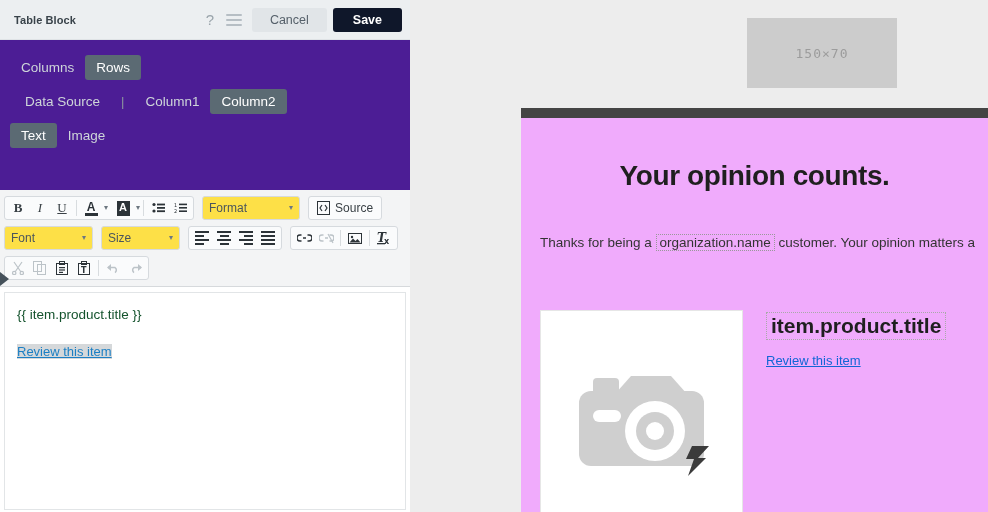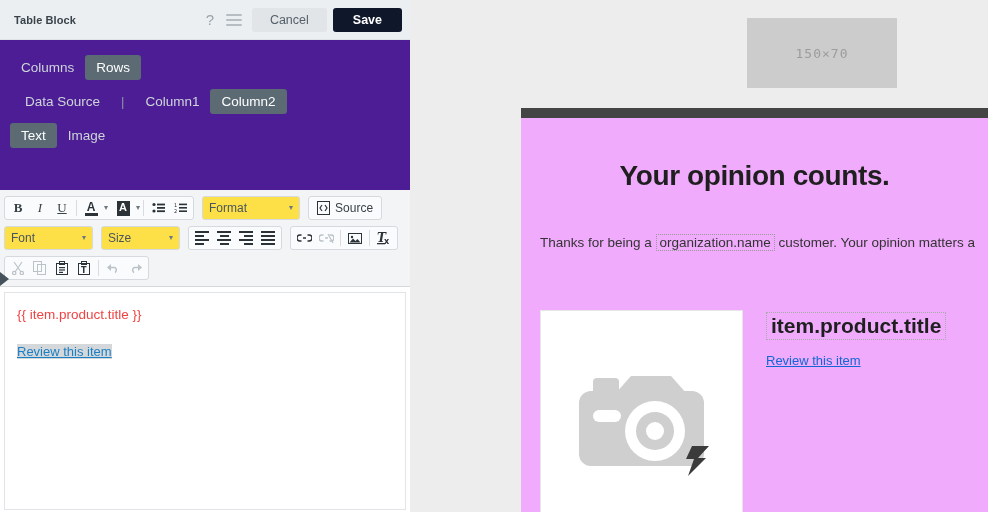--- a/index.html
+++ b/index.html
@@ -128,21 +128,21 @@
   
   .editor-body {
     position: absolute; left: 4px; right: 4px;
     top: 292px; bottom: 2px;
     background: #ffffff;
     border: 1px solid #e2e5e7;
     padding: 14px 12px;
     overflow: hidden;
   }
   .ed-line {
-    font-size: 13.5px; color: #ef4444; margin-bottom: 20px;
+    font-size: 13.5px; color: #14532d; margin-bottom: 20px;
     font-family: "Liberation Sans", sans-serif;
   }
   .ed-link {
     font-size: 13px; color: #1b7fc4; text-decoration: underline;
     background: #d5d8da; display: inline;
   }
 
   
   .collapse-handle {
     position: absolute; left: 0; top: 272px;

